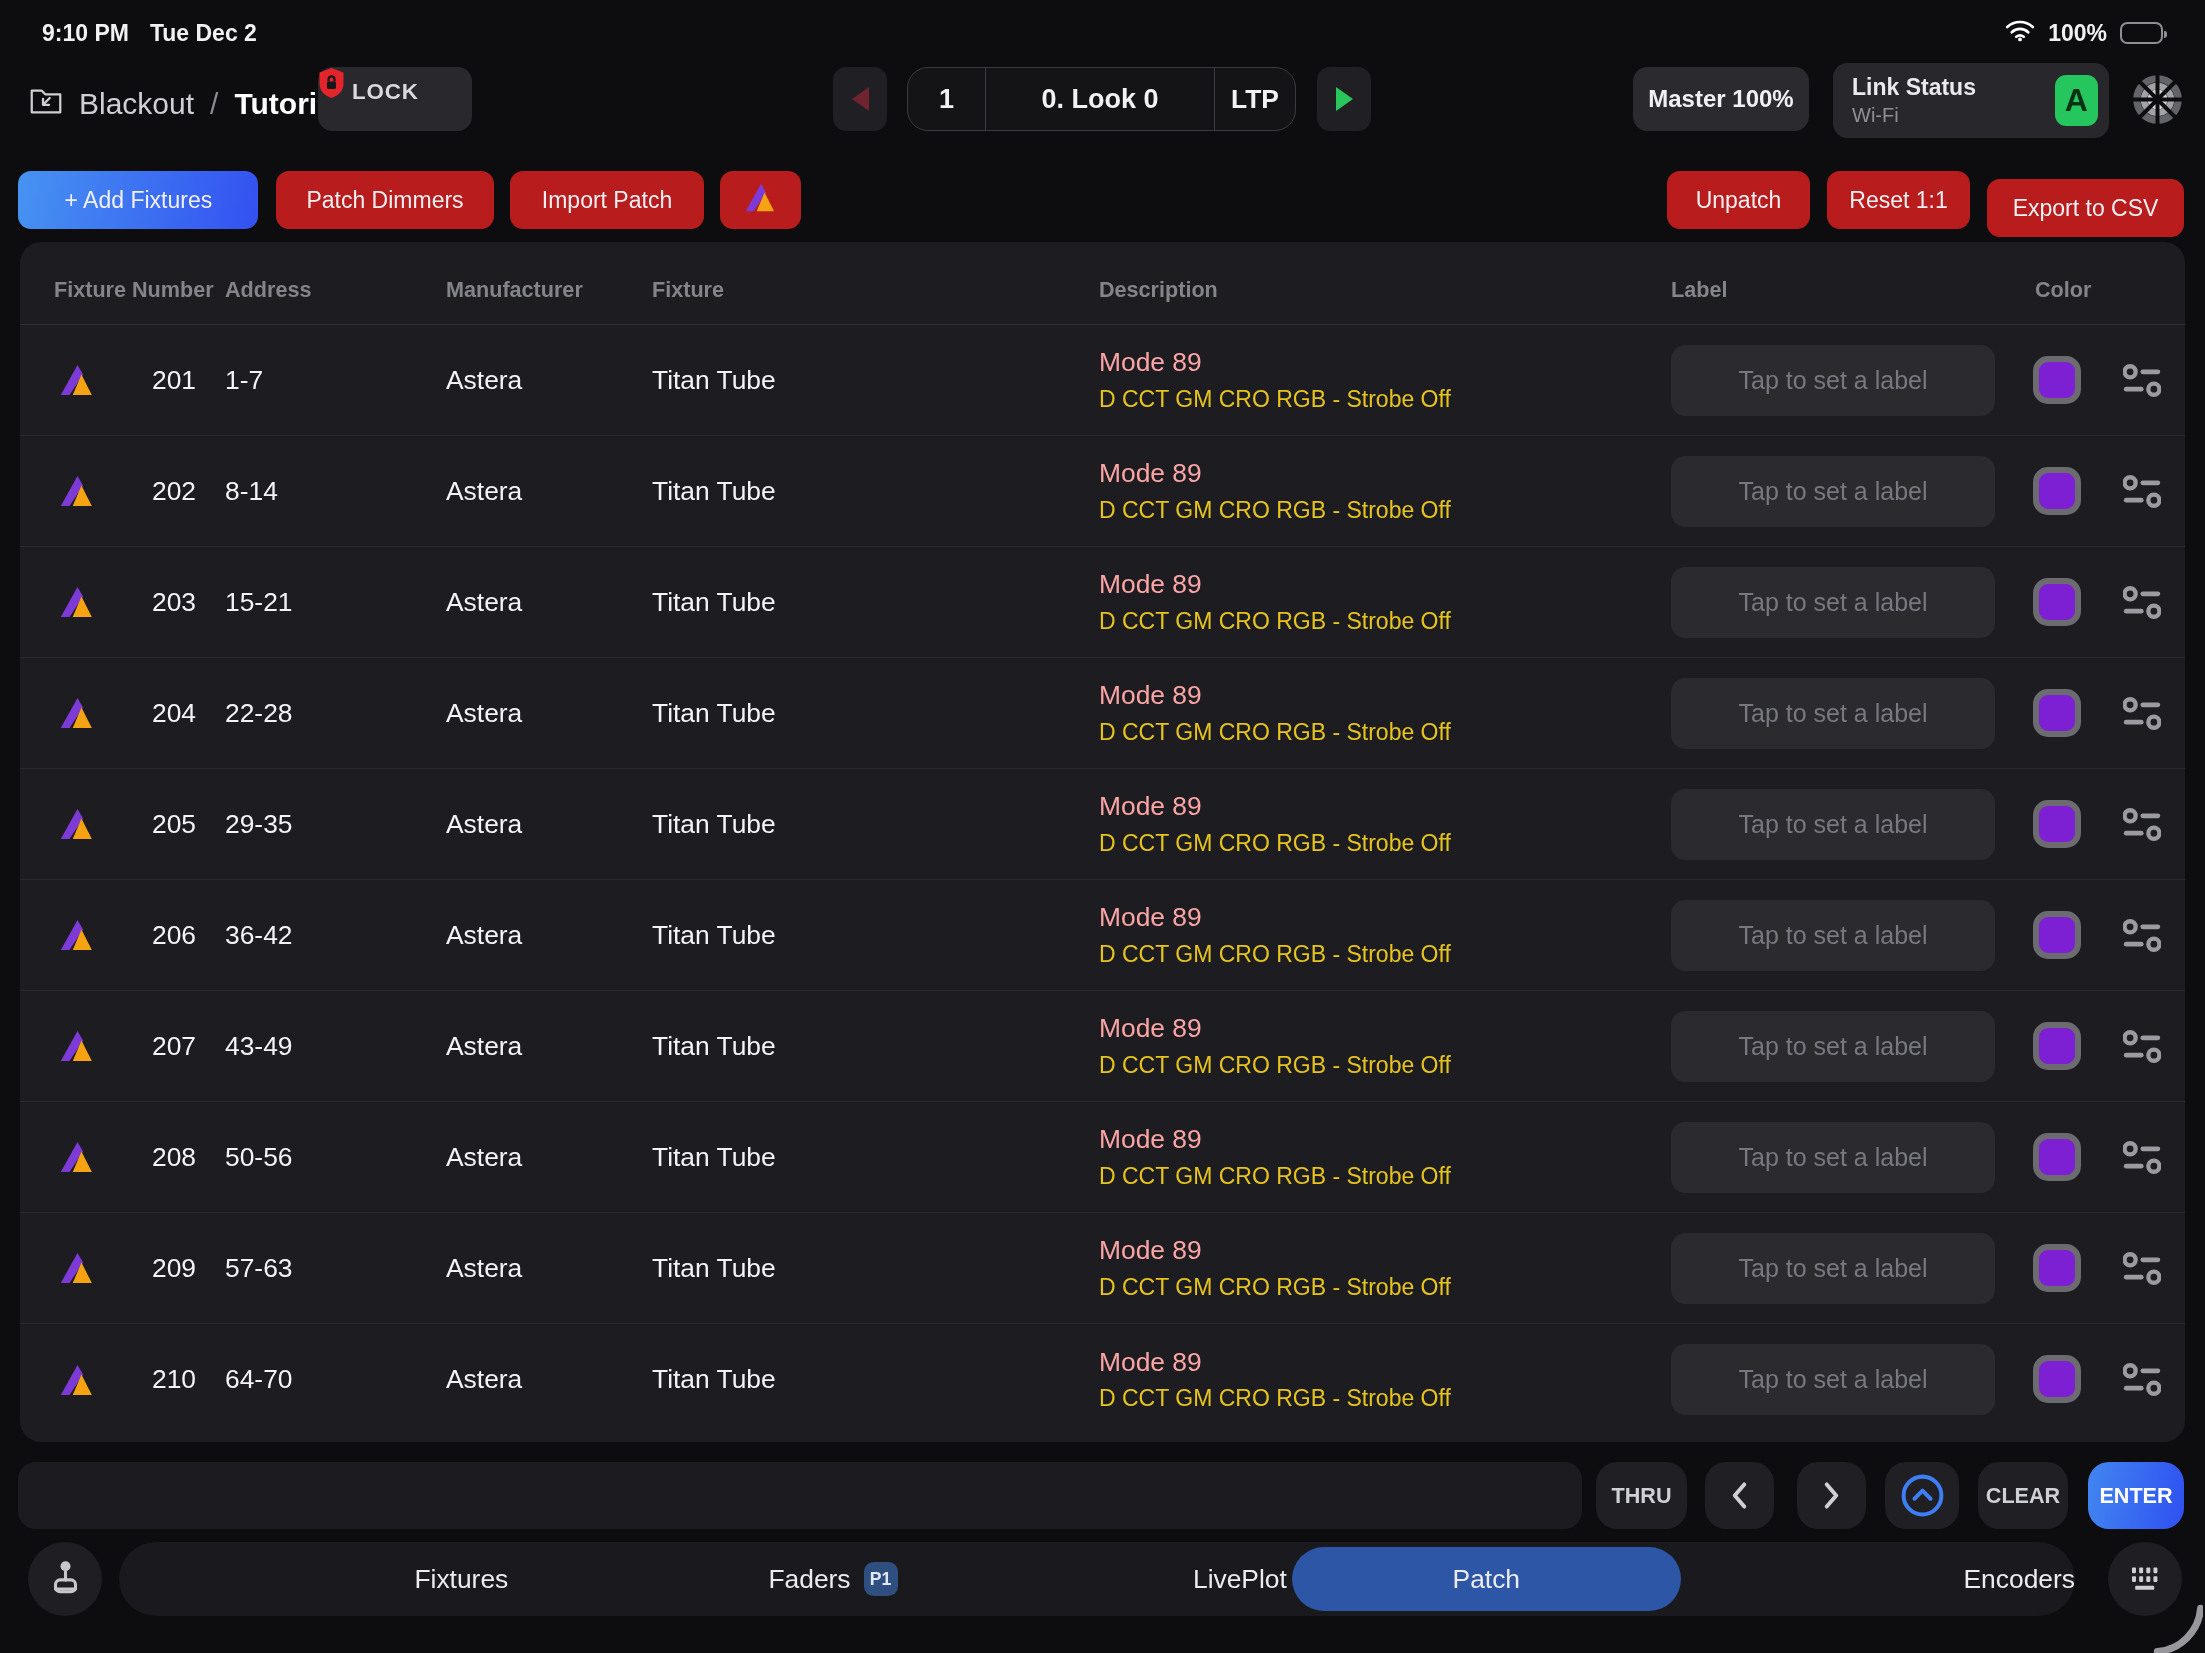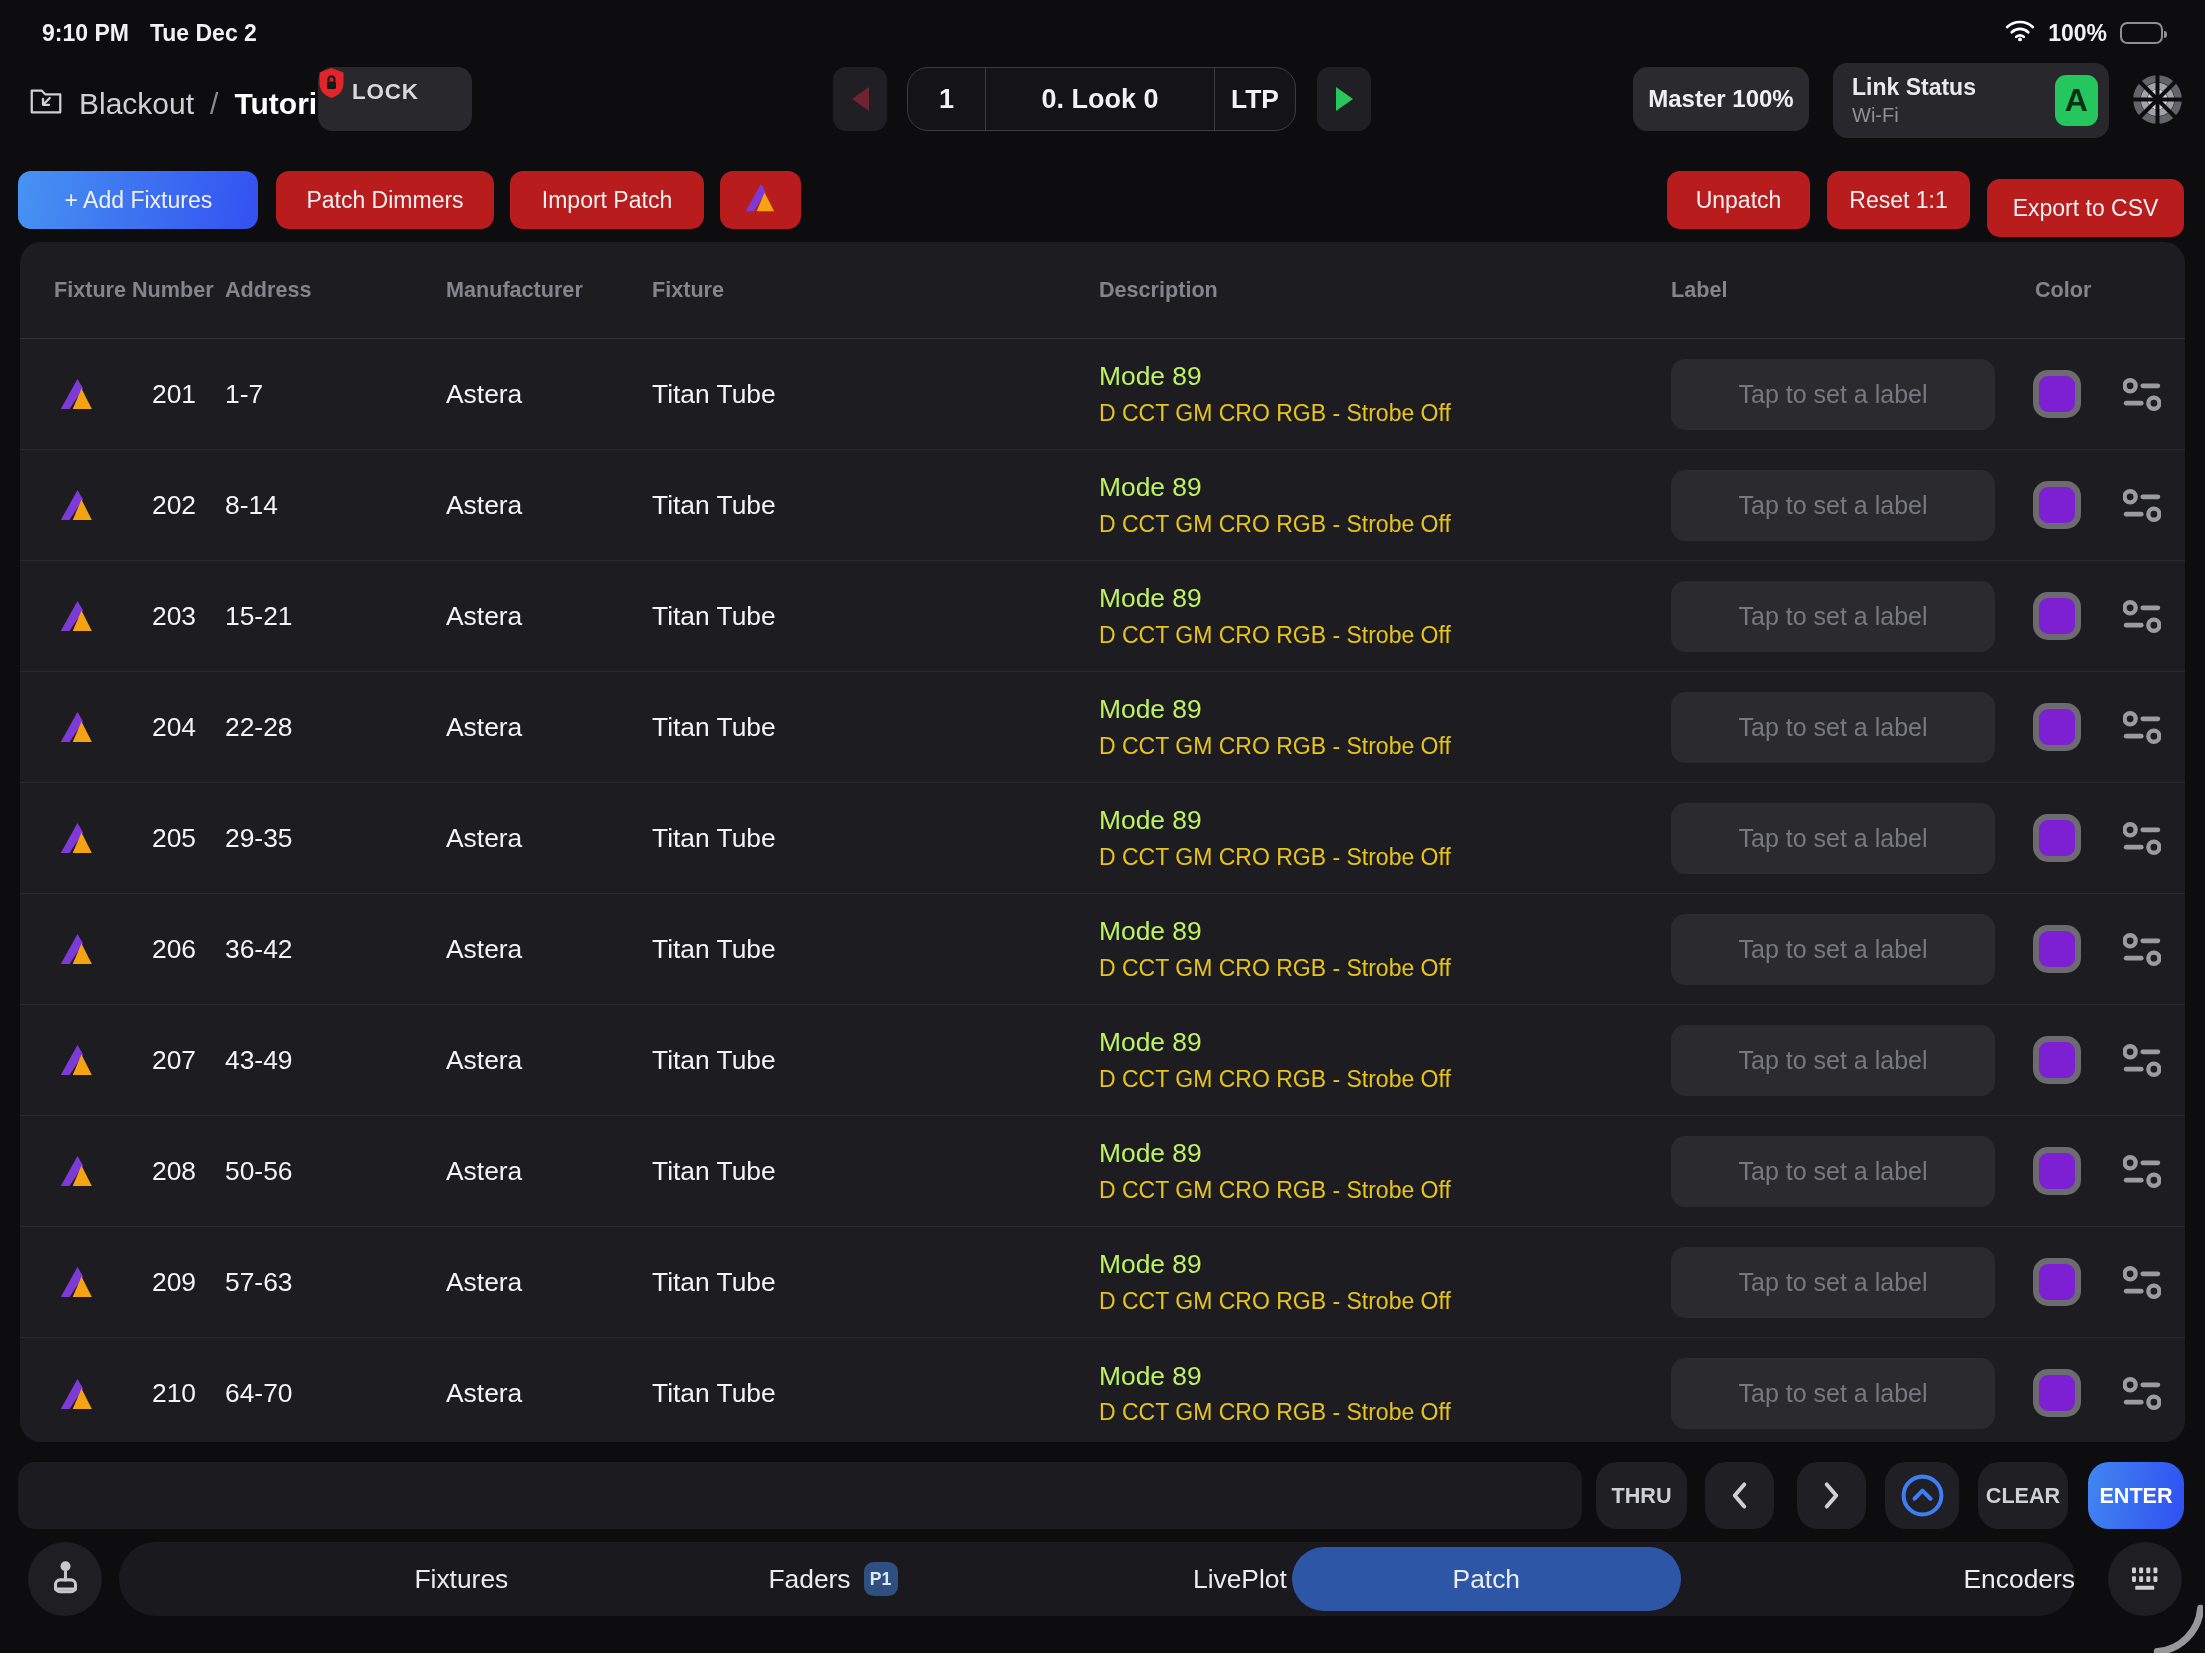--- a/index.html
+++ b/index.html
@@ -46,35 +46,35 @@
   .add-fixtures { left:18.4px; width:240px; background:linear-gradient(100deg,#4793f2,#3351f1); font-weight:500; }
   .patch-dimmers { left:276px; width:218px; }
   .import-patch { left:510px; width:194px; }
   .astera-btn { left:720px; width:81px; }
   .unpatch { left:1667px; width:143px; }
   .reset { left:1827px; width:143px; }
   .export-csv { left:1987px; width:197px;margin-top:8px; }
 
   
   .table { position:absolute; left:20px; top:242px; width:2165px; height:1200px; background:#1d1d21; border-radius:21px; overflow:hidden; }
-  .thead { position:relative; height:97px; border-bottom:1.6px solid #303036; }
+  .thead { position:relative; height:83px; border-bottom:1.6px solid #303036; }
   .th { position:absolute; top:0; height:95px; display:flex; align-items:center; font-size:21.6px; font-weight:700; color:#84848c; }
   .th-number { left:34px; } .th-address { left:205px; } .th-manufacturer { left:426px; }
   .th-fixture { left:632px; } .th-description { left:1079px; } .th-label { left:1651px; } .th-color { left:2015px; }
 
   .trow { position:relative; height:111px; border-bottom:1.6px solid #29292e; }
   .trow:last-child { border-bottom:none; }
   .rc { position:absolute; top:0; height:100%; display:flex; align-items:center; font-size:26.4px; color:#f4f4f6; }
   .c-icon { left:40px; }
   .c-num { left:80px; width:96px; justify-content:flex-end; }
   .c-addr { left:205px; }
   .c-manu { left:426px; }
   .c-fix { left:632px; }
   .c-desc { left:1079px; flex-direction:column; align-items:flex-start; justify-content:center; gap:7.2px; }
-  .desc-mode { font-size:26.4px; color:#bef264; }
+  .desc-mode { font-size:26.4px; color:#fca5a5; }
   .desc-sub { font-size:23px; color:#e7c41c; }
   .c-label { position:absolute; left:1651px; top:20px; width:324px; height:71px; border-radius:14.4px; background:#2a2a2f; display:flex; align-items:center; justify-content:center; font-size:25px; color:#787880; cursor:pointer; }
   .c-swatch { position:absolute; left:2013px; top:31px; width:48px; height:48px; border-radius:15px; border:6.4px solid #6b6b70; background:#7d1fd3; cursor:pointer; }
   .c-sliders { left:2103px; cursor:pointer; }
 
   
   .cmd-input { position:absolute; left:18.4px; top:1462px; width:1564px; height:67px; border-radius:17.6px; background:#1b1b20; }
   .cmd-btn { position:absolute; top:1462px; height:67px; border-radius:21px; background:#1f1f24; display:flex; align-items:center; justify-content:center; font-size:21.6px; font-weight:700; color:#cfcfd6; cursor:pointer; }
   .cmd-thru { left:1596px; width:91px; }
   .cmd-prev { left:1705px; width:69px; }

